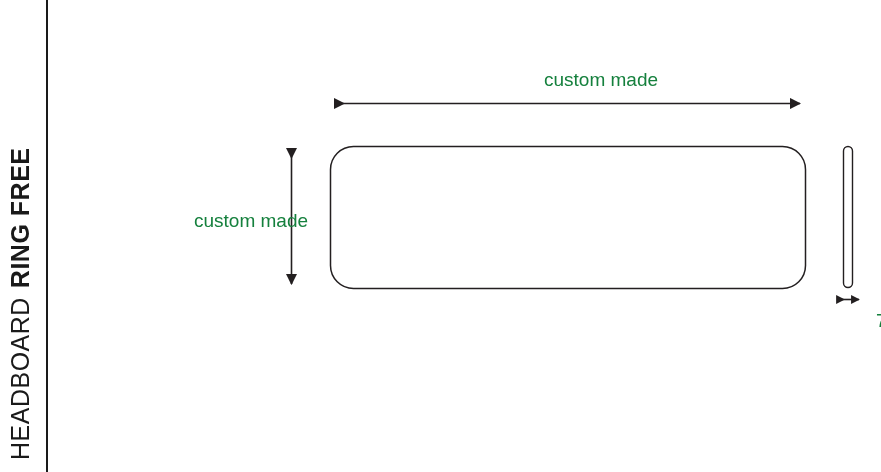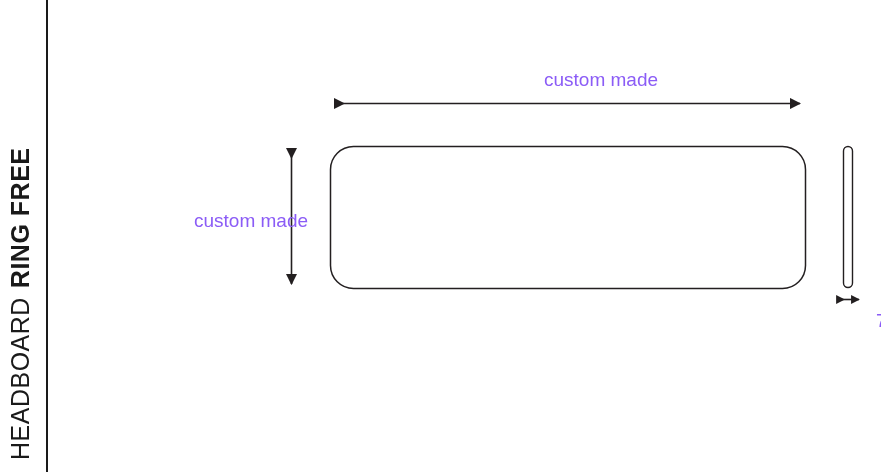--- a/index.html
+++ b/index.html
@@ -74,21 +74,21 @@
     width: 834px;
     height: 472px;
   }
   #drawing svg {
     display: block;
   }
 
   .dim-label {
     position: absolute;
     font-size: 19px;
-    color: #8b5cf6;
+    color: #15803d;
     white-space: nowrap;
     line-height: 1;
   }
   #width-label {
     left: 497px;
     top: 70px;
   }
   #height-label {
     left: 147px;
     top: 211px;

